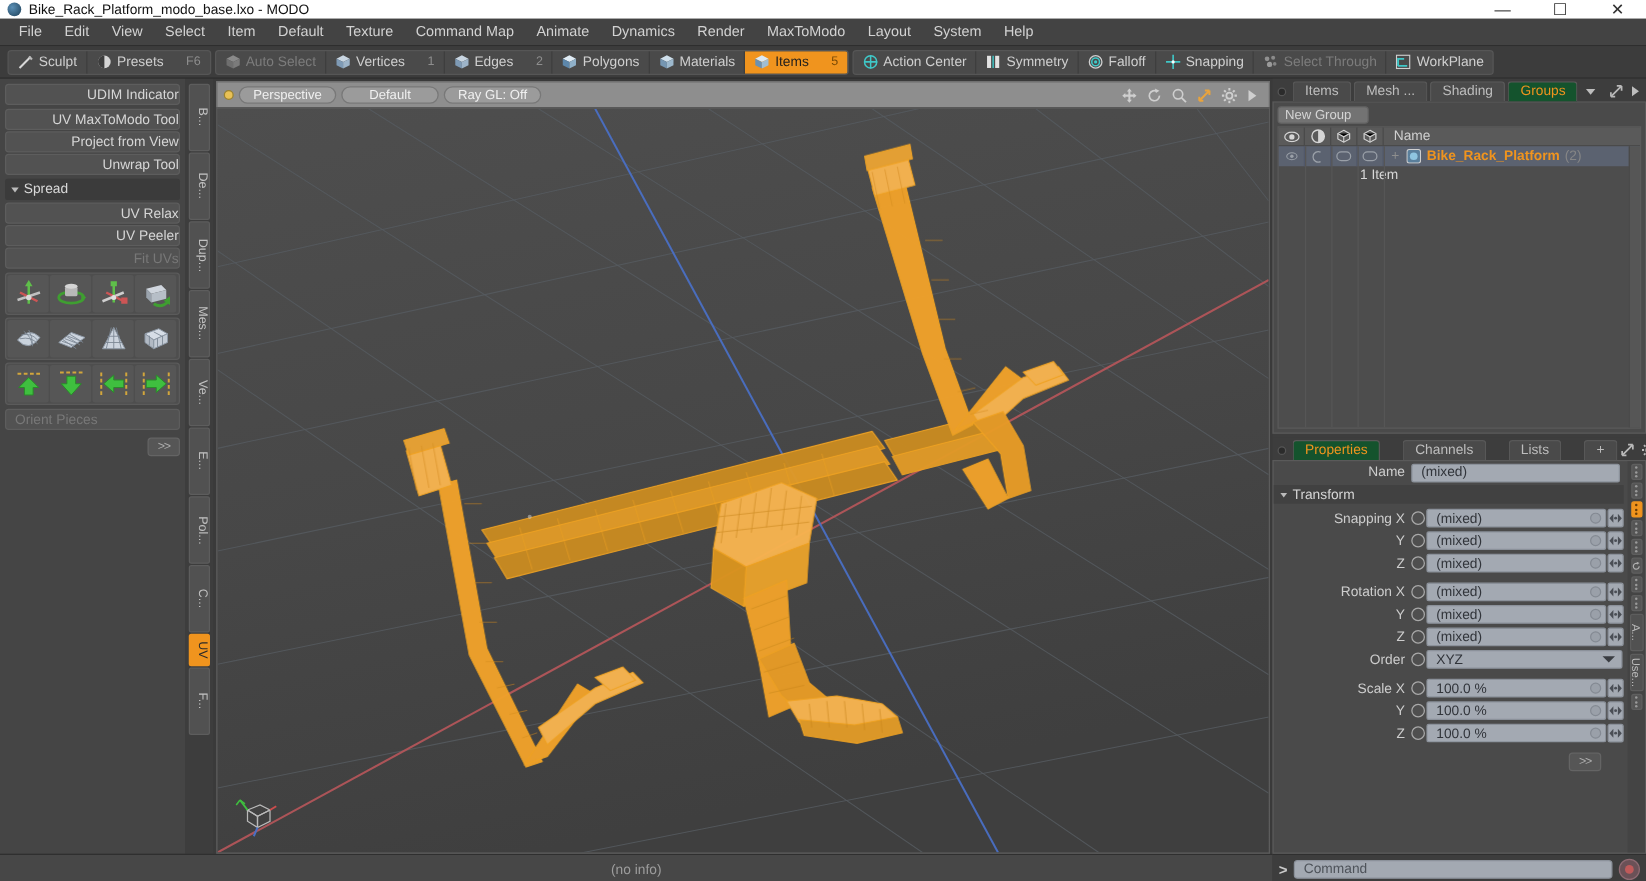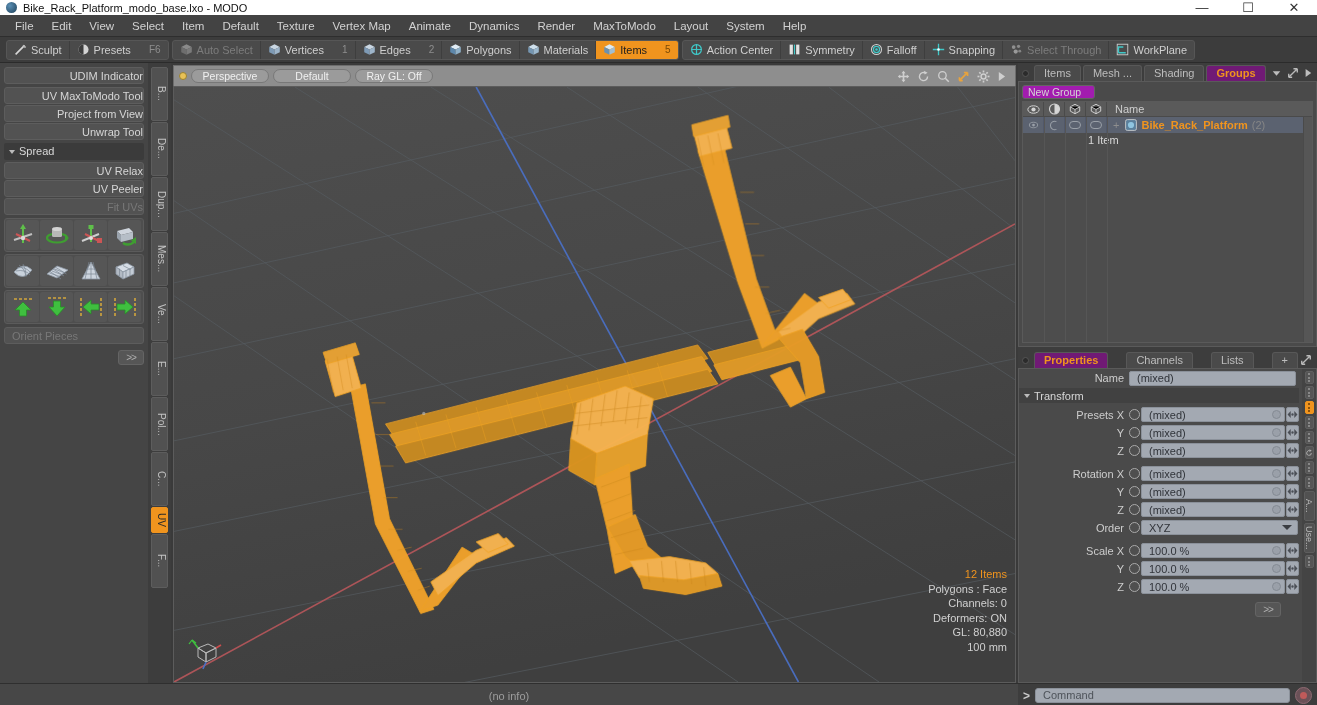--- a/index.html
+++ b/index.html
@@ -132,25 +132,25 @@
     height: 18px; display: flex; align-items: flex-end; gap: 2px;
     padding-left: 4px; background: #3d3d3d; position: relative;
   }
   .tabrow .leddot { width: 7px; height: 7px; border-radius: 50%; background: #2b2b2b;
                     border: 1px solid #555; margin: 0 3px 4px 0; flex:none;}
   .tab {
     height: 16px; line-height: 15px; padding: 0 9px; background: #4a4a4a;
     border: 1px solid #585858; border-bottom: none; border-radius: 3px 3px 0 0;
     color: #bdbdbd; font-size: 11px;
   }
-  .tab.active { background: #701a75; color: #f0941e; font-weight: bold; }
+  .tab.active { background: #14532d; color: #f0941e; }
   .tabrow .right-ic { margin-left: auto; display: flex; align-items: center; gap: 5px; padding: 0 5px 2px 0; }
   .panelbody { background: #4a4a4a; border: 1px solid #5a5a5a; }
   .newgroup {
-    margin: 3px 3px 2px 3px; width: 73px; height: 14px; background: #a21caf;
+    margin: 3px 3px 2px 3px; width: 73px; height: 14px; background: #737373;
     border: 1px solid #646464; border-radius: 3px; color: #d5d5d5;
     font-size: 10.5px; line-height: 13px; padding-left: 5px;
   }
   .glist { margin: 0 3px 3px 3px; background: #4d4d4d; border: 1px solid #5a5a5a; height: 242px; position: relative;}
   .gl-head { height: 15px; background: #5a5a5a; display: flex; align-items: center; border-bottom: 1px solid #4a4a4a;}
   .gl-colh { width: 21px; height: 15px; display: flex; align-items: center; justify-content: center; border-right: 1px solid #4a4a4a;}
   .gl-namecol { padding-left: 8px; color: #cfcfcf; font-size: 11px; }
   .gl-row { height: 16px; display: flex; align-items: center; background: #5b6270; }
   .gl-cell { width: 21px; height: 16px; display: flex; align-items: center; justify-content: center; border-right: 1px solid #51586a;}
   .gl-label { display: flex; align-items: center; gap: 4px; padding-left: 6px; font-size: 11px; }
@@ -215,21 +215,21 @@
 </div>
 
 <div class="menubar" id="menubar">
     <div class="mi">File</div>
     <div class="mi">Edit</div>
     <div class="mi">View</div>
     <div class="mi">Select</div>
     <div class="mi">Item</div>
     <div class="mi">Default</div>
     <div class="mi">Texture</div>
-    <div class="mi">Vertex Map</div>
+    <div class="mi">Command Map</div>
     <div class="mi">Animate</div>
     <div class="mi">Dynamics</div>
     <div class="mi">Render</div>
     <div class="mi">MaxToModo</div>
     <div class="mi">Layout</div>
     <div class="mi">System</div>
     <div class="mi">Help</div>
   </div>
 
 <div class="toolbar">
@@ -629,28 +629,20 @@
             <path d="M470,452 L472,470 M484,450 L486,470 M498,450 L500,470 M512,452 L514,472 M526,456 L528,474"></path>
           </g>
 
           <path d="M300,432 L322,424 L332,434 L312,442 Z" fill="#f7b450" stroke="#f5a623"></path>
           <path d="M640,200 L664,192 L672,202 L650,210 Z" fill="#f7b450" stroke="#f5a623"></path>
         </g>
 
         <circle cx="248" cy="310" r="1.6" fill="#c8c8c8" opacity="0.55"></circle>
       </svg>
 
-      <div class="vp-overlay">
-        <div class="items">12 Items</div>
-        <div>Polygons : Face</div>
-        <div>Channels: 0</div>
-        <div>Deformers: ON</div>
-        <div>GL: 80,880</div>
-        <div>100 mm</div>
-      </div>
 
       <svg class="gizmo" width="40" height="40" viewBox="0 0 40 40">
         <polygon points="12,16 22,12 30,16 20,21" fill="none" stroke="#b9b9b9" stroke-width="1"></polygon>
         <polygon points="12,16 20,21 20,30 12,25" fill="none" stroke="#b9b9b9" stroke-width="1"></polygon>
         <polygon points="20,21 30,16 30,25 20,30" fill="none" stroke="#b9b9b9" stroke-width="1"></polygon>
         <line x1="12" y1="16" x2="6" y2="8" stroke="#3fbf3f" stroke-width="1.6"></line>
         <line x1="6" y1="8" x2="3" y2="12" stroke="#3fbf3f" stroke-width="1.2"></line>
         <line x1="6" y1="8" x2="10" y2="11" stroke="#3fbf3f" stroke-width="1.2"></line>
         <line x1="30" y1="16" x2="35" y2="13" stroke="#cc4d4d" stroke-width="1.6"></line>
         <line x1="20" y1="30" x2="17" y2="37" stroke="#4a6fc4" stroke-width="1.6"></line>
@@ -789,21 +781,21 @@
           <div class="pfield" style="margin-right:3px">
             <span>(mixed)</span>
           </div>
         </div>
         <div class="psection">
           <span class="tri"></span>
           <span>Transform</span>
         </div>
         <div id="prop-fields">
             <div class="prow">
-              <div class="plabel">Presets X</div>
+              <div class="plabel">Snapping X</div>
               <div class="pradio"></div>
               <div class="pfield">
                 <span>(mixed)</span>
                 <span class="knob"></span>
               </div>
               <div class="parrows">
                 <svg width="11" height="9" viewBox="0 0 12 10">
                   <polygon points="4,1 4,9 0.5,5" fill="#4a4e55"></polygon>
                   <circle cx="6" cy="5" r="1.3" fill="#4a4e55"></circle>
                   <polygon points="8,1 8,9 11.5,5" fill="#4a4e55"></polygon>

